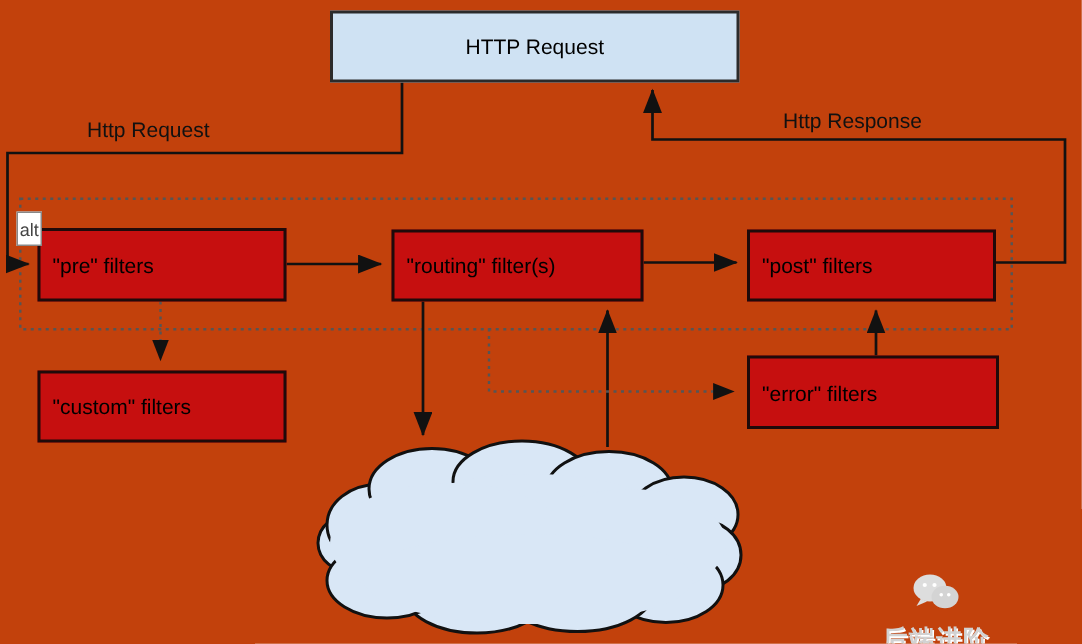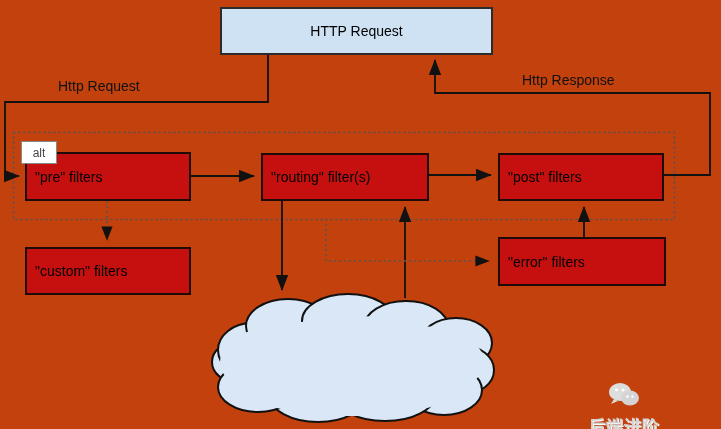--- a/index.html
+++ b/index.html
@@ -77,21 +77,21 @@
     </g>
   </svg>
 
   <div class="node bbox" style="left:220px;top:7px;width:273px;height:48px;">
     <span>HTTP Request</span>
   </div>
 
   <div class="edge-label" style="left:58px;top:78px;">Http Request</div>
   <div class="edge-label" style="left:522px;top:72px;">Http Response</div>
 
-  <div class="alt-tag" style="left:21px;top:141px;width:36px;height:23px;text-align:center;">
+  <div class="alt-tag" style="left:11px;top:141px;width:17px;height:23px;text-align:center;">
     <span>alt</span>
   </div>
 
   <div class="node rbox" style="left:25px;top:152px;width:166px;height:49px;">
     <span>"pre" filters</span>
   </div>
 
   <div class="node rbox" style="left:261px;top:153px;width:168px;height:48px;">
     <span>"routing" filter(s)</span>
   </div>

